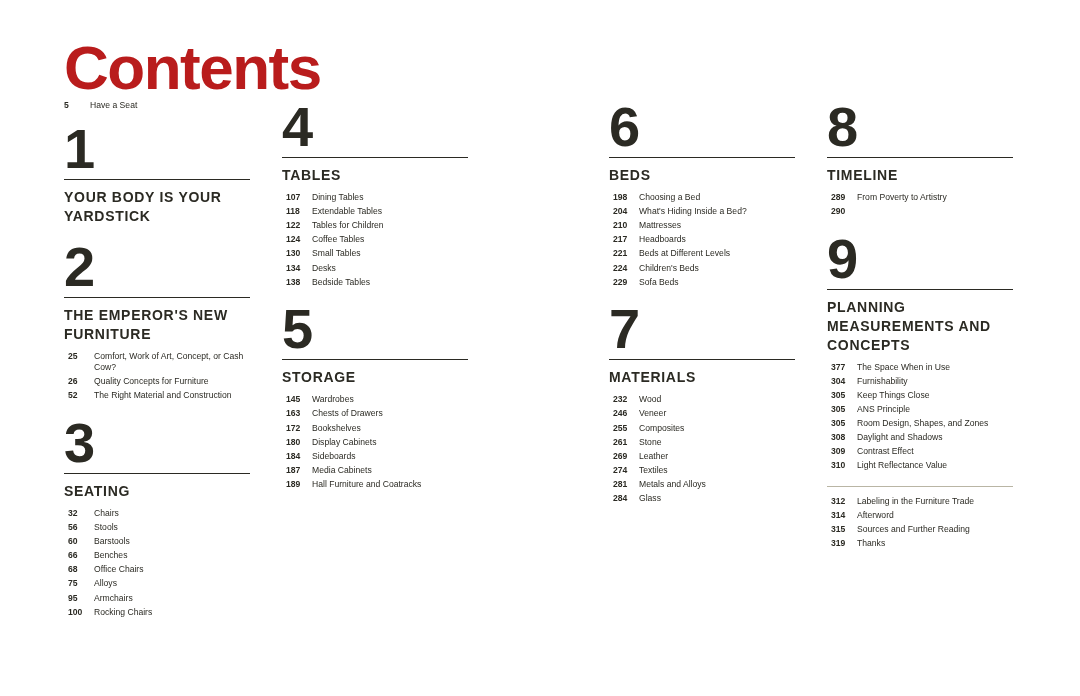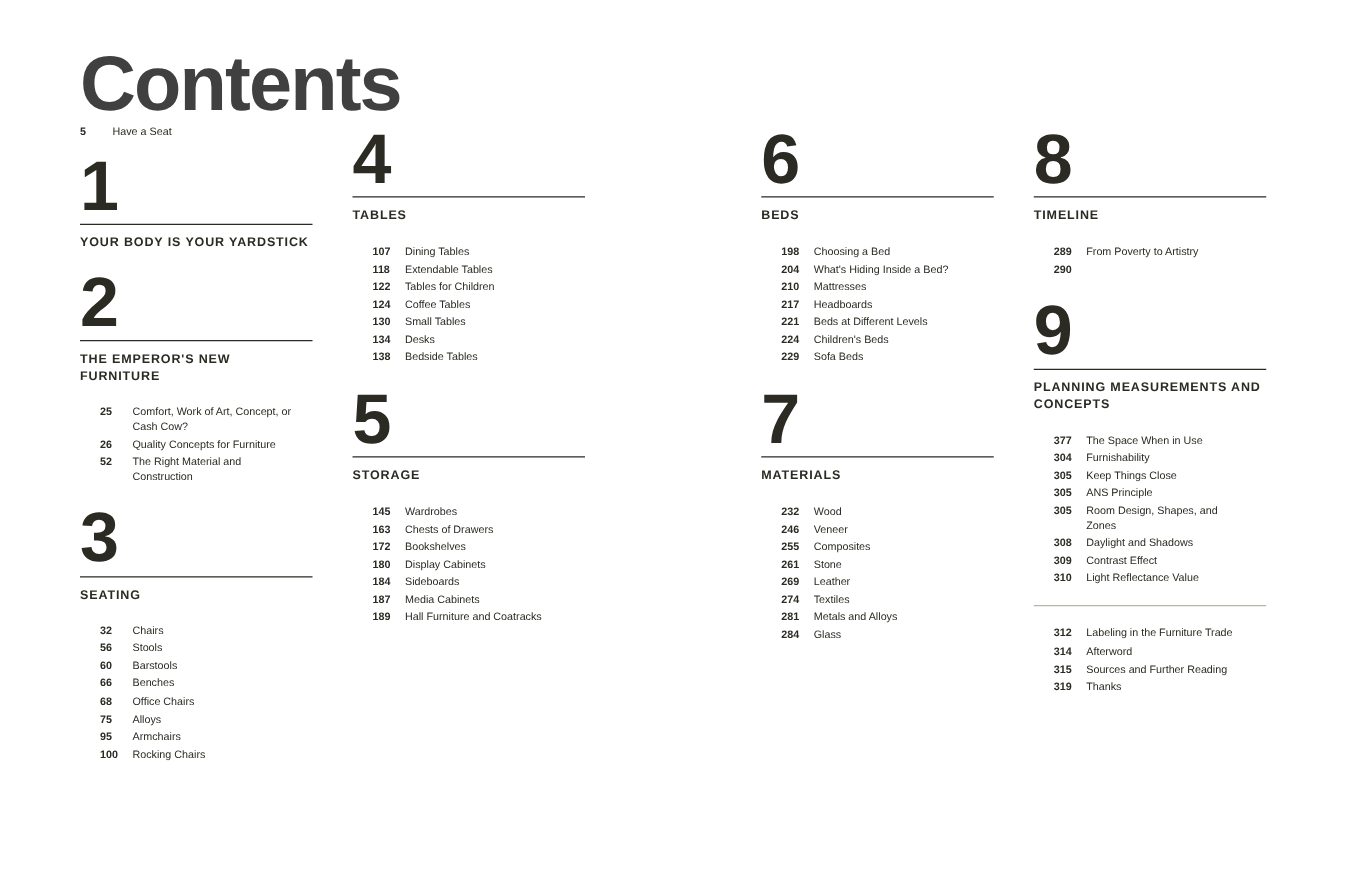--- a/index.html
+++ b/index.html
@@ -20,21 +20,21 @@
     width: 1080px;
     height: 696px;
   }
   .contents-title {
     position: absolute;
     left: 64px;
     top: 32px;
     font-size: 62px;
     font-weight: bold;
     letter-spacing: -1.5px;
-    color: #404040;
+    color: #b91c1c;
     font-family: "Liberation Sans", sans-serif;
   }
 
   
   .col {
     position: absolute;
     top: 100px;
   }
   .col1 { left: 64px;  width: 186px; }
   .col2 { left: 282px; width: 186px; }
@@ -53,30 +53,30 @@
   }
   .rule {
     border-bottom: 1px solid #2b2a23;
     height: 0;
     margin: 2px 0 8px 0;
   }
   .rule.thin {
     border-bottom: 1px solid #b9b5a4;
   }
   .chapter-label {
-    font-size: 10px;
+    font-size: 14px;
     font-weight: bold;
     letter-spacing: 0.7px;
     text-transform: uppercase;
     color: #2b2a23;
     margin: 0 0 7px 0;
     line-height: 1.35;
   }
   .entries {
-    margin: 16px;
+    margin: 4px;
     padding: 0;
     list-style: none;
   }
   .entry {
     display: flex;
     align-items: flex-start;
     margin-bottom: 2.5px;
     font-size: 8.6px;
     line-height: 1.35;
   }

